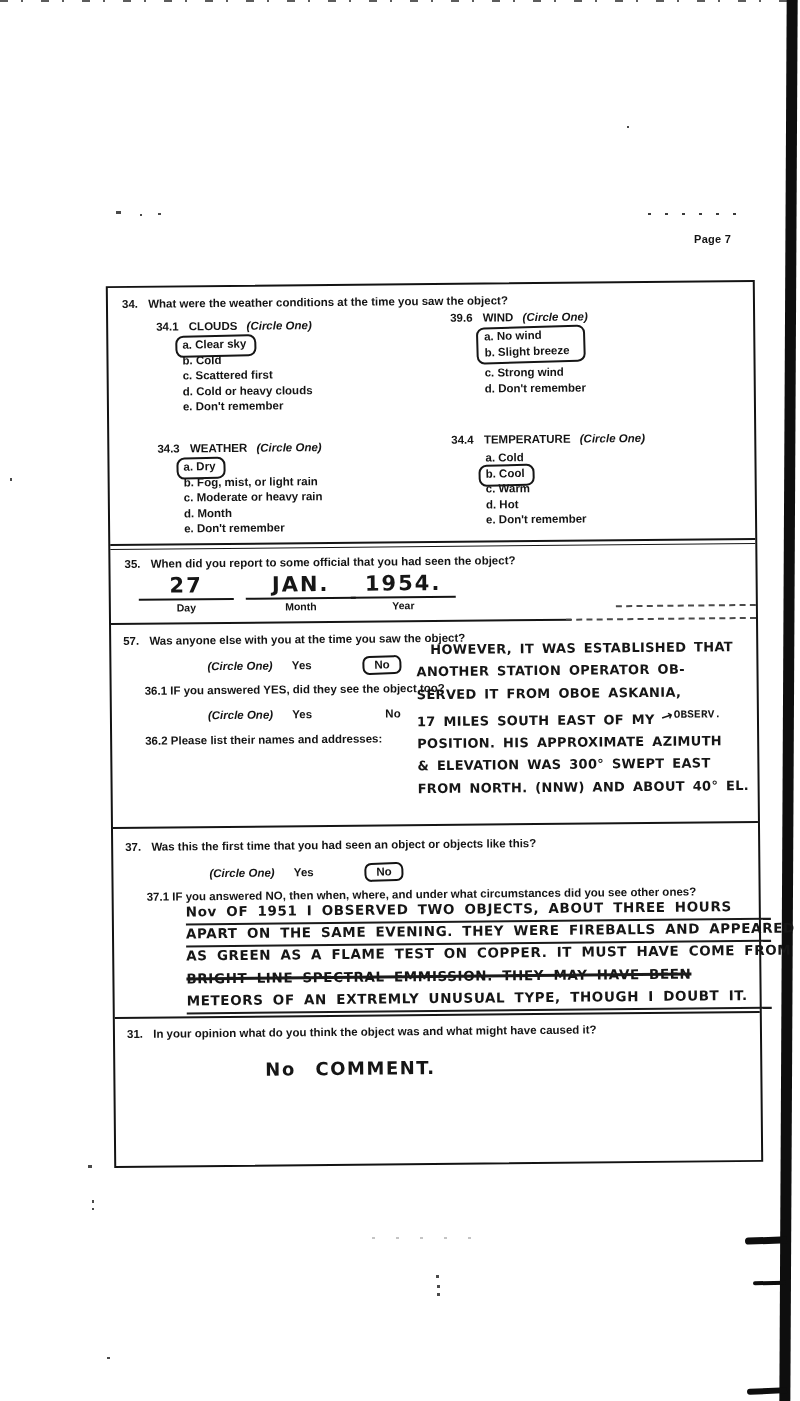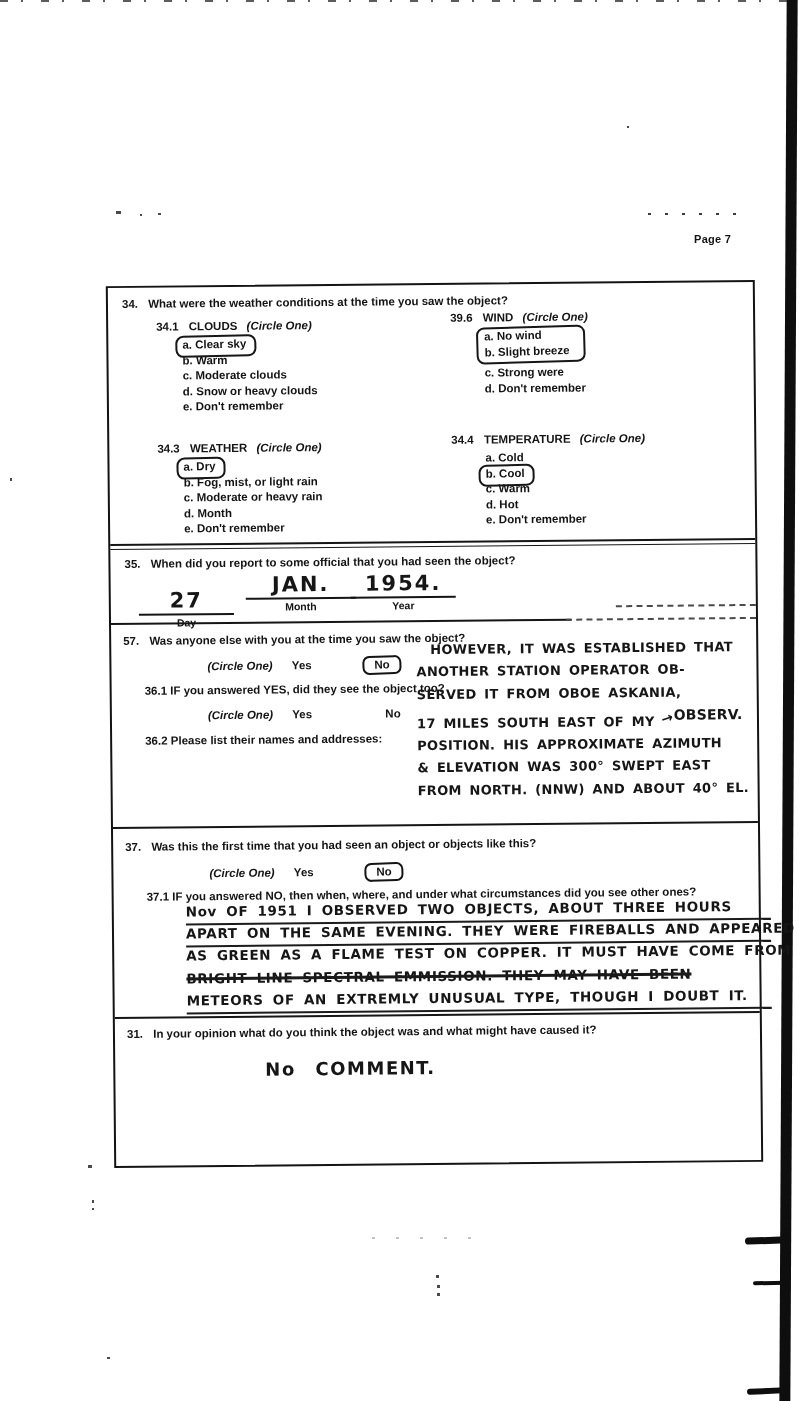--- a/index.html
+++ b/index.html
@@ -45,21 +45,21 @@
   .opt-group{display:inline-block;border:2.5px solid #161616;border-radius:8px;
     padding:0 14px 2px 6px;margin:-2px 0 2px -8px;transform:rotate(-1.1deg);}
   .no-box{display:inline-block;border:2.5px solid #141414;border-radius:7px;
     padding:1px 10px 2px;transform:rotate(-1.2deg);}
 
   
   .hw{font-family:"DejaVu Sans",sans-serif;font-weight:700;color:#161616;}
   .hw36{font-size:13px;line-height:22.3px;letter-spacing:.3px;word-spacing:3px;}
   .hw36 .line{white-space:nowrap;}
   .insert .arrow{display:inline-block;transform:rotate(-18deg) translateY(-3px);margin-left:7px;font-size:14px;}
-  .insert-word{font-size:14px;vertical-align:6px;letter-spacing:.2px;}
+  .insert-word{font-size:11px;vertical-align:6px;letter-spacing:.2px;font-family:Liberation Mono, monospace;}
   .hw37{font-size:13.5px;letter-spacing:.6px;word-spacing:4px;}
   .hw37 .line{white-space:nowrap;height:22.2px;box-sizing:border-box;}
   .hw37 .u{border-bottom:2px solid #1b1b1b;}
   .strike{text-decoration:line-through;text-decoration-thickness:2.5px;text-decoration-color:#1a1a1a;}
   .hw38{font-size:18px;letter-spacing:1.5px;word-spacing:12px;}
 
   .date-group{position:absolute;top:286px;text-align:center;}
   .date-val{font-size:21px;letter-spacing:2px;border-bottom:2.5px solid #141414;padding:0 4px 1px;}
   .date-label{font-size:10.5px;margin-top:1px;}
 </style>
@@ -98,39 +98,39 @@
     </div>
 
     <div class="abs" style="left:48px;top:33px;">
       <div class="form-text q-head">
         <span class="num">34.1</span>
         <span class="ttl">CLOUDS</span>
         <span class="italic">(Circle One)</span>
       </div>
       <div class="opts form-text" style="margin-left:26px;">
         <div class="opt"><span class="opt-box">a. Clear sky</span></div>
-        <div class="opt">b. Warm</div>
-        <div class="opt">c. Moderate clouds</div>
-        <div class="opt">d. Snow or heavy clouds</div>
+        <div class="opt">b. Cold</div>
+        <div class="opt">c. Scattered first</div>
+        <div class="opt">d. Cold or heavy clouds</div>
         <div class="opt">e. Don't remember</div>
       </div>
     </div>
 
     <div class="abs" style="left:342px;top:27px;">
       <div class="form-text q-head">
         <span class="num">39.6</span>
         <span class="ttl">WIND</span>
         <span class="italic">(Circle One)</span>
       </div>
       <div class="opts form-text" style="margin-left:34px;">
         <div class="opt-group">
           <div class="opt">a. No wind</div>
           <div class="opt">b. Slight breeze</div>
         </div>
-        <div class="opt">c. Strong were</div>
+        <div class="opt">c. Strong wind</div>
         <div class="opt">d. Don't remember</div>
       </div>
     </div>
 
     <div class="abs" style="left:48px;top:155px;">
       <div class="form-text q-head">
         <span class="num">34.3</span>
         <span class="ttl">WEATHER</span>
         <span class="italic">(Circle One)</span>
       </div>
@@ -158,21 +158,21 @@
       </div>
     </div>
 
     <div class="hr-double" style="left:0;top:256px;width:645px;"></div>
 
     <div class="abs form-text q-head" style="left:14px;top:270px;">
       <span class="num">35.</span>
       <span>When did you report to some official that you had seen the object?</span>
     </div>
 
-    <div class="date-group hw" style="left:28px;width:95px;margin-top:15px;">
+    <div class="date-group hw" style="left:28px;width:95px;">
       <div class="date-val">27</div>
       <div class="date-label form-text">Day</div>
     </div>
     <div class="date-group hw" style="left:135px;width:110px;">
       <div class="date-val">JAN.</div>
       <div class="date-label form-text">Month</div>
     </div>
     <div class="date-group hw" style="left:240px;width:105px;">
       <div class="date-val">1954.</div>
       <div class="date-label form-text">Year</div>

